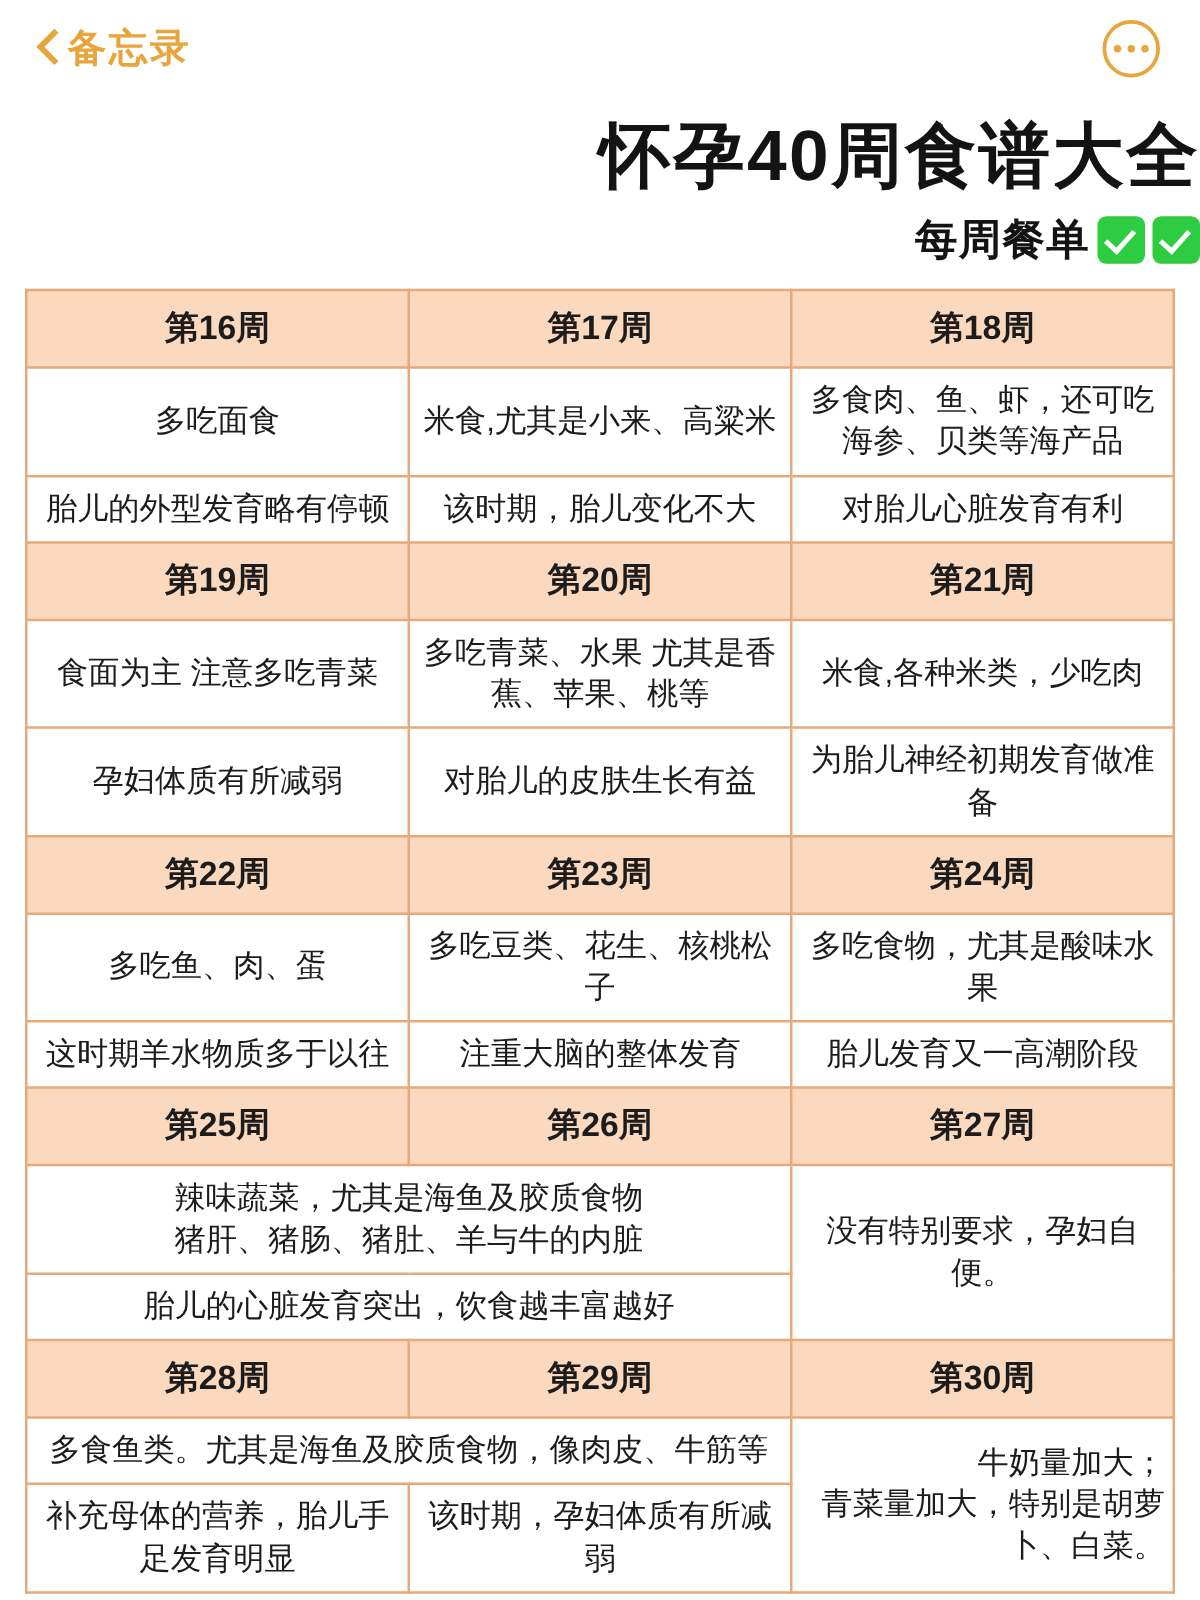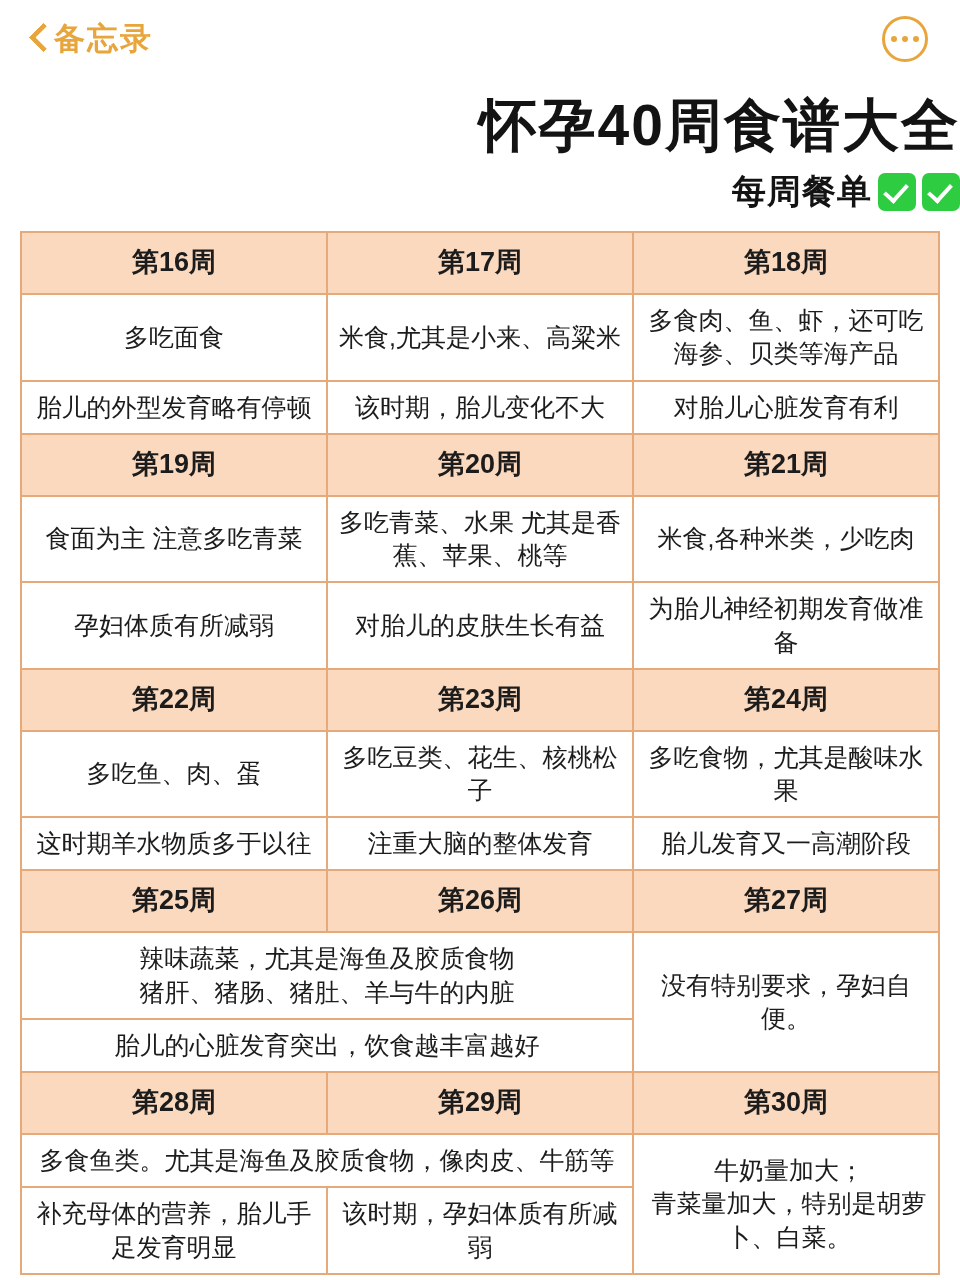--- a/index.html
+++ b/index.html
@@ -236,21 +236,21 @@
     <td colspan="2">胎儿的心脏发育突出，饮食越丰富越好</td>
   </tr>
 
   <tr class="hdr">
     <td>第28周</td>
     <td>第29周</td>
     <td>第30周</td>
   </tr>
   <tr>
     <td colspan="2" class="sm">多食鱼类。尤其是海鱼及胶质食物，像肉皮、牛筋等</td>
-    <td rowspan="2" class="sm" style="white-space:pre-line;text-align:center;padding-left:12px">牛奶量加大；
+    <td rowspan="2" class="sm" style="white-space:pre-line;text-align:right;padding-left:12px">牛奶量加大；
 青菜量加大，特别是胡萝卜、白菜。</td>
   </tr>
   <tr>
     <td class="sm">补充母体的营养，胎儿手足发育明显</td>
     <td class="sm">该时期，孕妇体质有所减弱</td>
   </tr>
 </tbody>
   </table>
 
 </body></html>

